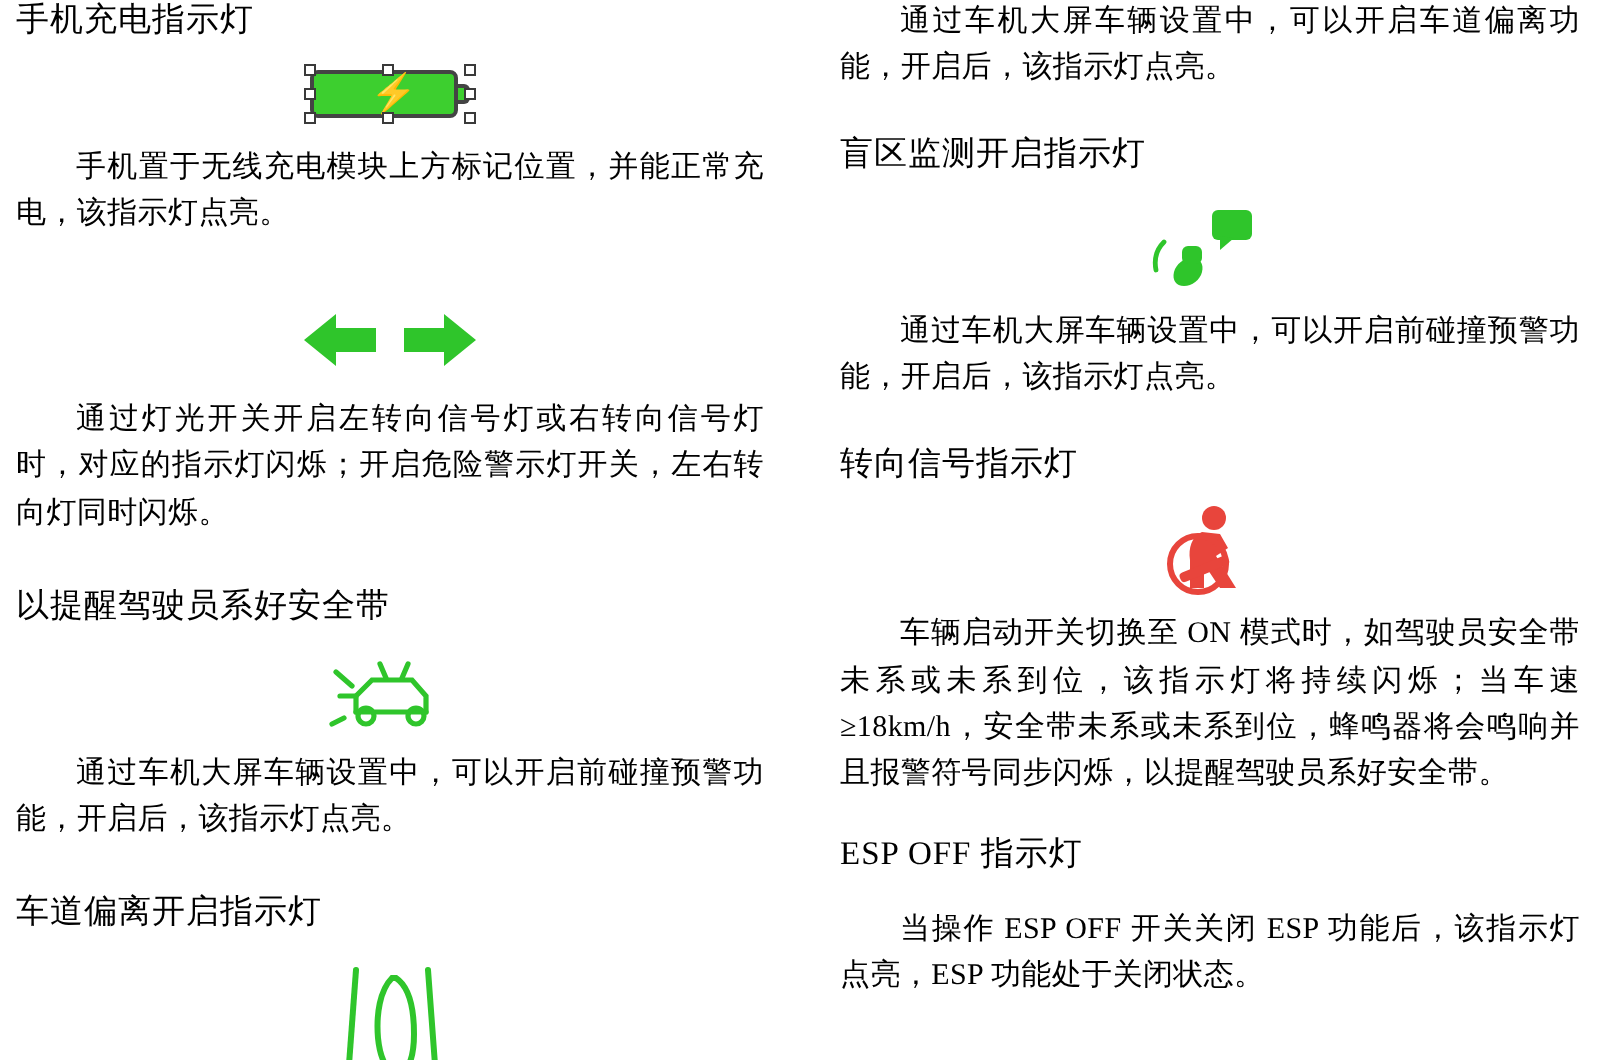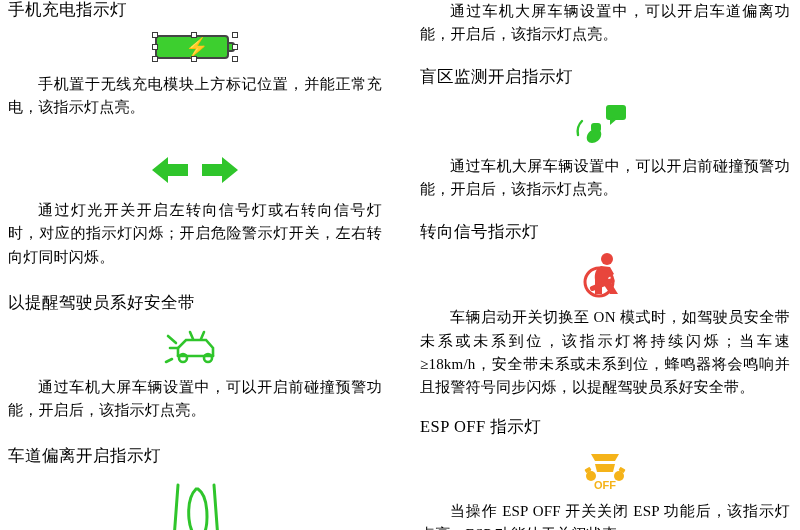--- a/index.html
+++ b/index.html
@@ -245,31 +245,18 @@
       </div>
       <div class="sp6"></div>
       <p class="para">车辆启动开关切换至 ON 模式时，如驾驶员安全带未系或未系到位，该指示灯将持续闪烁；当车速≥18km/h，安全带未系或未系到位，蜂鸣器将会鸣响并且报警符号同步闪烁，以提醒驾驶员系好安全带。</p>
     </div>
 
     <div class="sp14"></div>
 
     <div class="block">
       <h2 class="sec-title">ESP OFF 指示灯</h2>
       <div class="sp6"></div>
-      <div class="icon-wrap">
-        <svg width="60" height="46" viewBox="0 0 60 46">
-          <g fill="#f5b319">
-            <path d="M16 6 L44 6 L40 13 L20 13 Z"></path>
-            <path d="M20 16 L40 16 L38 24 L22 24 Z"></path>
-            <circle cx="16" cy="28" r="5"></circle>
-            <circle cx="44" cy="28" r="5"></circle>
-            <rect x="10" y="20" width="6" height="4" rx="1" transform="rotate(-30 13 22)"></rect>
-            <rect x="44" y="20" width="6" height="4" rx="1" transform="rotate(30 47 22)"></rect>
-          </g>
-          <text x="30" y="41" font-family="Liberation Sans, sans-serif" font-size="11" font-weight="bold" fill="#f5b319" text-anchor="middle">OFF</text>
-        </svg>
-      </div>
       <div class="sp6"></div>
       <p class="para">当操作 ESP OFF 开关关闭 ESP 功能后，该指示灯点亮，ESP 功能处于关闭状态。</p>
     </div>
 
   </div>
 </div>
 
 </body></html>

